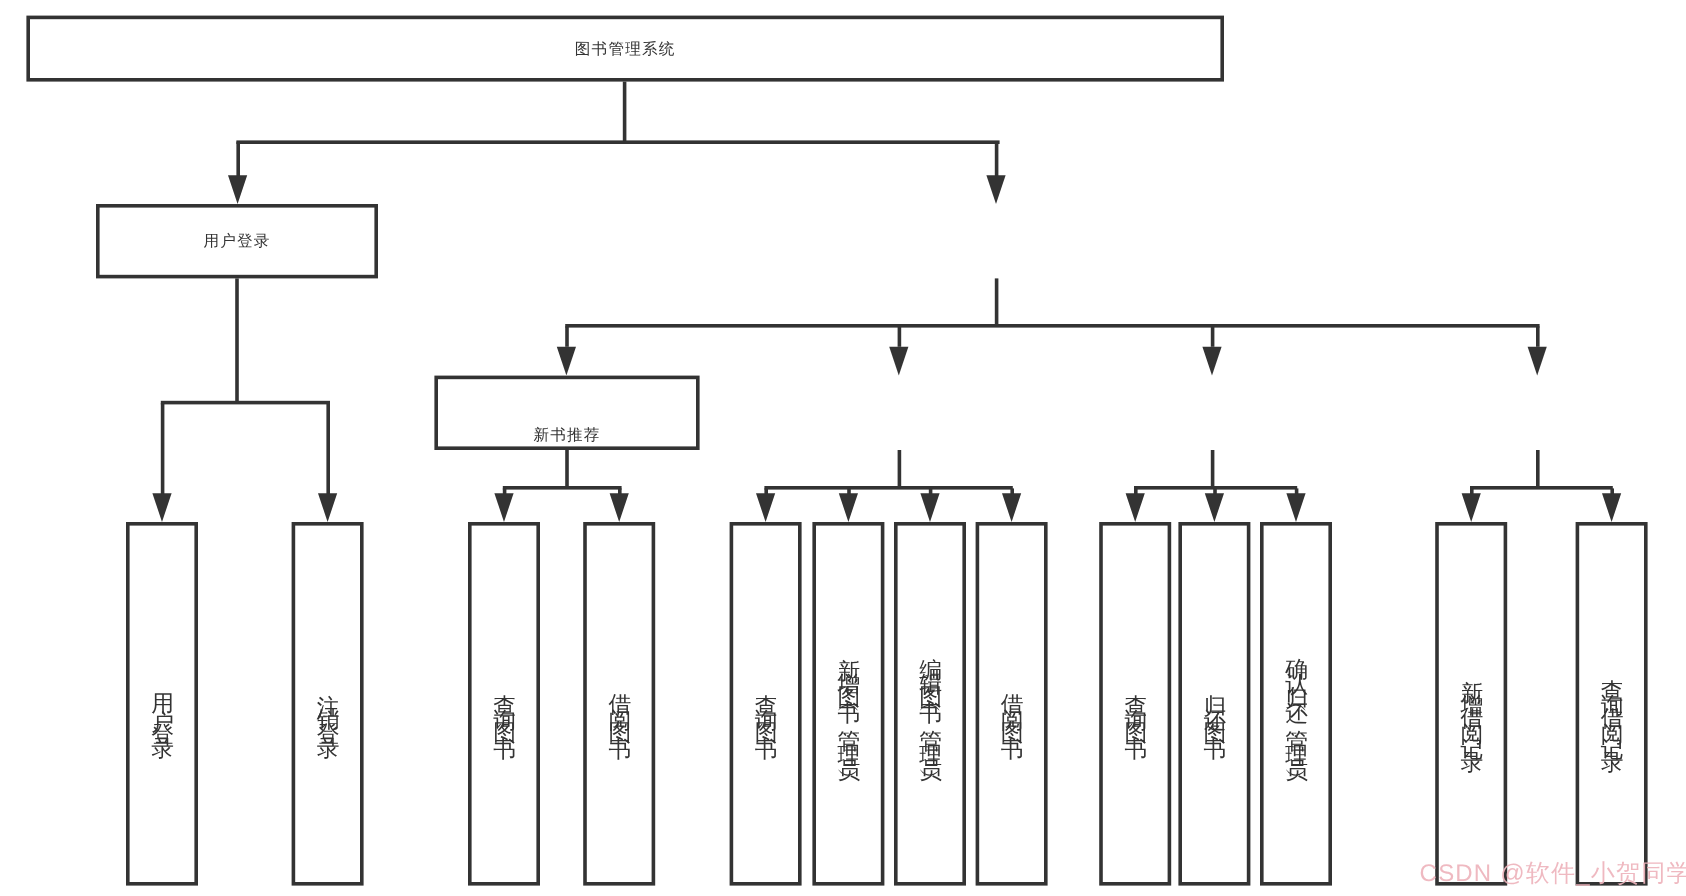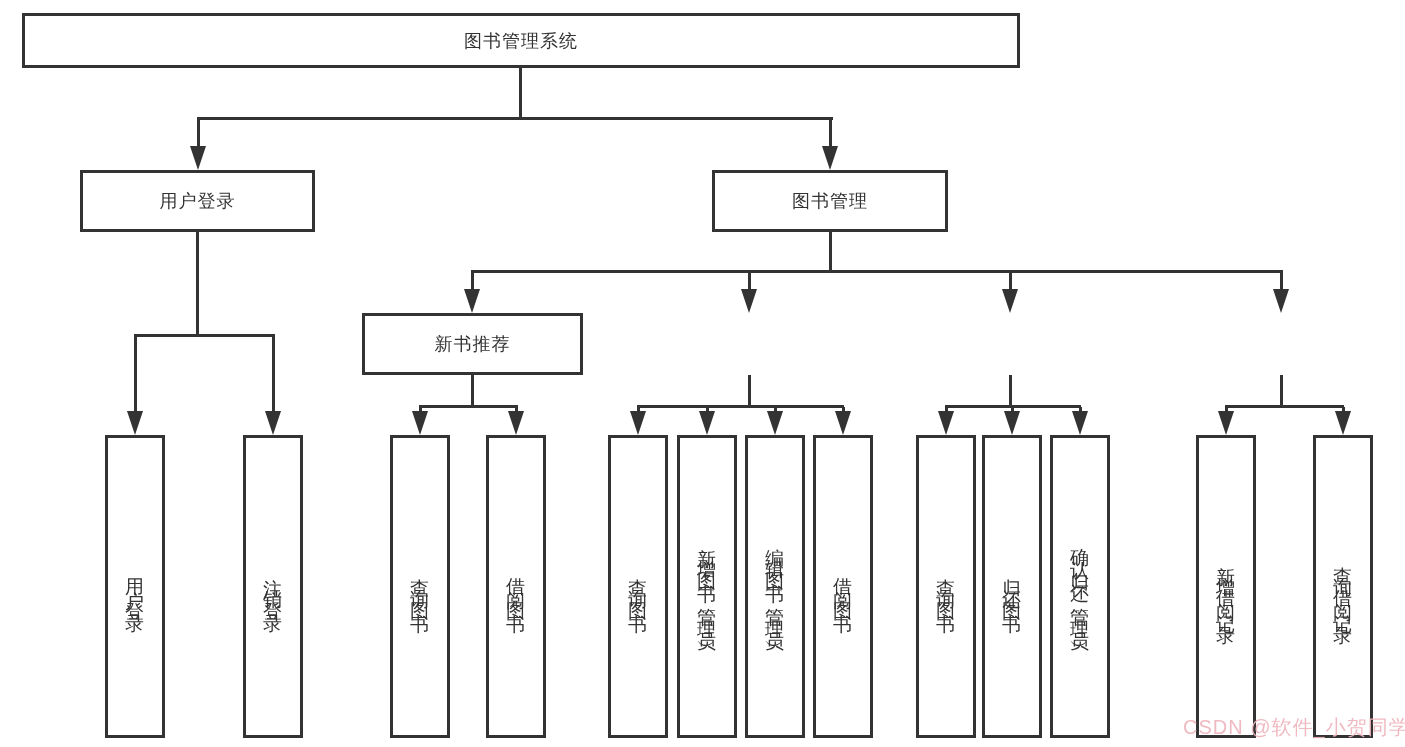--- a/index.html
+++ b/index.html
@@ -3,21 +3,21 @@
 <meta charset="utf-8">
 <style>
   html,body{margin:0;padding:0;background:#ffffff;}
   body{font-family:"Liberation Sans","DejaVu Sans",sans-serif;color:#333333;}
   #stage{position:relative;width:1405px;height:747px;background:#ffffff;overflow:hidden;}
 
   .box{
     position:absolute;box-sizing:border-box;
     border:3px solid #333333;background:#ffffff;
     display:flex;align-items:center;justify-content:center;
-    font-size:18px;color:#333333;letter-spacing:1px;
+    font-size:13px;color:#333333;letter-spacing:1px;
   }
   .leaf{
     position:absolute;box-sizing:border-box;width:60px;height:303px;
     border:3px solid #333333;background:#ffffff;
     display:flex;align-items:center;justify-content:center;
   }
   .vtext{
     writing-mode:vertical-rl;text-orientation:mixed;
     font-size:19px;letter-spacing:12px;color:#333333;line-height:1;
   }
@@ -46,43 +46,40 @@
   <div class="vline" style="left:519px;top:68px;height:50px;"></div>
   <div class="hline" style="left:197px;top:117px;width:636px;"></div>
   <div class="vline" style="left:197px;top:118px;height:29px;"></div>
   <div class="ah" style="left:190px;top:146px;"></div>
   <div class="vline" style="left:829px;top:118px;height:29px;"></div>
   <div class="ah" style="left:822px;top:146px;"></div>
 
   <div class="box" style="left:80px;top:170px;width:235px;height:62px;">
     <span>用户登录</span>
   </div>
-  <div class="box" style="left:712px;top:170px;width:236px;height:62px;">
-    <span>图书管理</span>
-  </div>
 
   <div class="vline" style="left:196px;top:232px;height:104px;"></div>
   <div class="hline" style="left:134px;top:334px;width:141px;"></div>
   <div class="vline" style="left:134px;top:336px;height:76px;"></div>
   <div class="ah" style="left:127px;top:411px;"></div>
   <div class="vline" style="left:272px;top:336px;height:76px;"></div>
   <div class="ah" style="left:265px;top:411px;"></div>
 
   <div class="vline" style="left:829px;top:232px;height:40px;"></div>
   <div class="hline" style="left:471px;top:270px;width:812px;"></div>
   <div class="vline" style="left:471px;top:272px;height:17px;"></div>
   <div class="ah" style="left:464px;top:289px;"></div>
   <div class="vline" style="left:748px;top:272px;height:17px;"></div>
   <div class="ah" style="left:741px;top:289px;"></div>
   <div class="vline" style="left:1009px;top:272px;height:17px;"></div>
   <div class="ah" style="left:1002px;top:289px;"></div>
   <div class="vline" style="left:1280px;top:272px;height:17px;"></div>
   <div class="ah" style="left:1273px;top:289px;"></div>
 
-  <div class="box" style="left:362px;top:313px;width:221px;height:62px;">
+  <div class="box" style="left:362px;top:313px;width:221px;height:62px;align-items:flex-end;">
     <span>新书推荐</span>
   </div>
 
   <div class="vline" style="left:471px;top:375px;height:32px;"></div>
   <div class="hline" style="left:419px;top:405px;width:99px;"></div>
   <div class="vline" style="left:419px;top:407px;height:6px;"></div>
   <div class="ah" style="left:412px;top:411px;"></div>
   <div class="vline" style="left:515px;top:407px;height:6px;"></div>
   <div class="ah" style="left:508px;top:411px;"></div>
 

